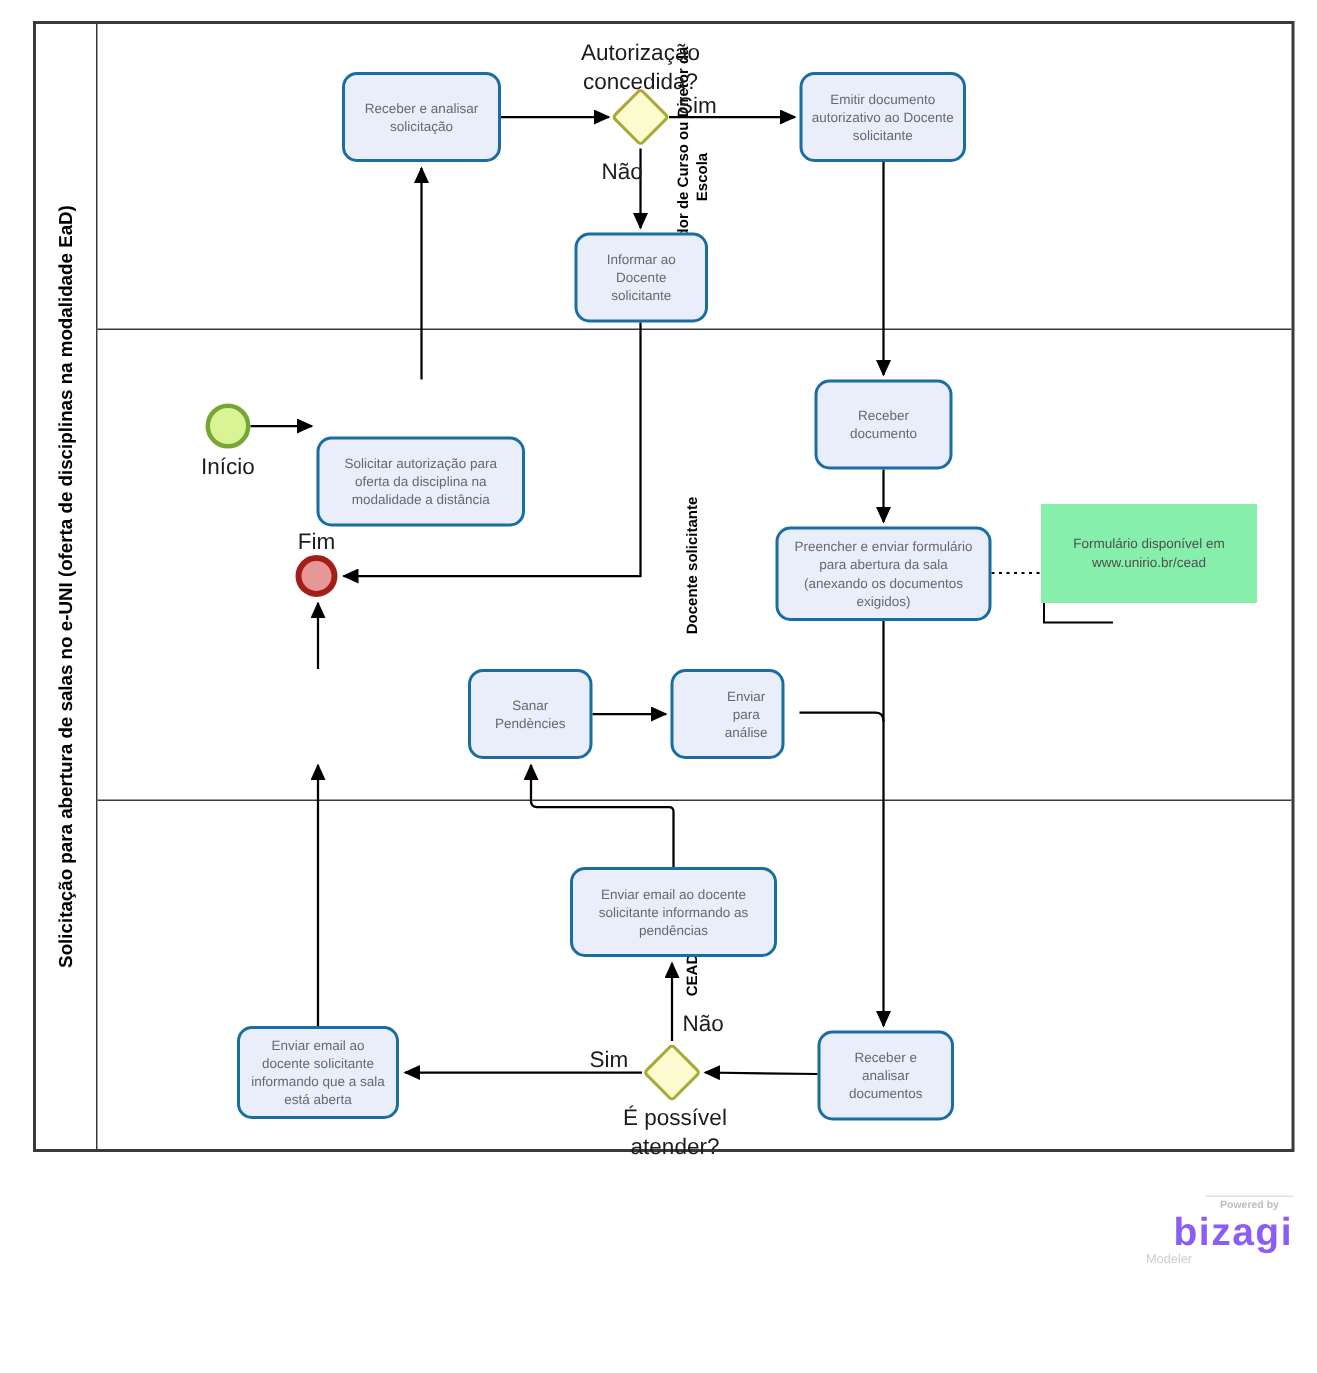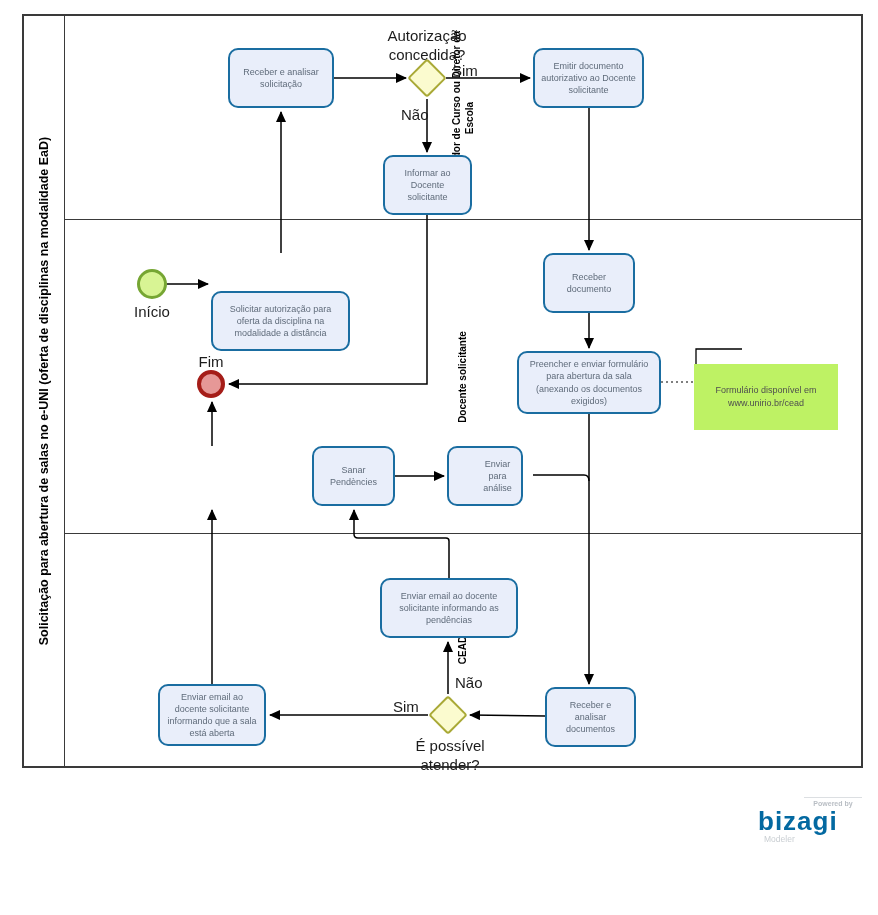--- a/index.html
+++ b/index.html
@@ -27,36 +27,36 @@
 
   
   .event { position:absolute; border-radius:50%; }
   .event-start { width:30px; height:30px; background:#d8f494; border:3px solid #76a633; }
   .event-end { width:28px; height:28px; background:#e69897; border:4px solid #a51d18; }
 
   
   .flabel { position:absolute; font-size:15px; color:#1c1c1c; text-align:center; line-height:1.25; }
 
   
-  .annotation { position:absolute; left:694px; top:364px; width:144px; height:66px; background:#bef264;
+  .annotation { position:absolute; left:694px; top:336px; width:144px; height:66px; background:#86efac;
                 display:flex; align-items:center; justify-content:center; text-align:center;
                 font-size:9px; color:#4f4f4f; line-height:1.4; padding:4px 10px; }
 
   
   #edges { position:absolute; left:0; top:0; width:878px; height:915px; pointer-events:none; }
   .flow { stroke:#000; stroke-width:1.5; fill:none; }
   .dotted { stroke:#000; stroke-width:1.2; fill:none; stroke-dasharray:2,3; }
   .bracket { stroke:#000; stroke-width:1.3; fill:none; }
 
   
   .brand { position:absolute; left:758px; top:797px; width:104px; }
   .brand-powered { display:block; margin-left:auto; width:58px; text-align:center; font-size:7px;
                    font-weight:bold; color:#b9bec4; border-top:1px solid #dcdfe2; padding-top:2px; }
-  .brand-logo { display:block; font-size:26px; font-weight:bold; letter-spacing:1px;
-                color:#0369a1; line-height:1.0; margin-top:1px; }
+  .brand-logo { display:block; text-align:right; font-size:26px; font-weight:bold; letter-spacing:1px;
+                color:#8b5cf6; line-height:1.0; margin-top:1px; }
   .brand-sub { display:block; font-size:8.5px; color:#c9ced2; margin-top:0px; padding-left:6px; }
 </style>
 </head>
 <body>
 
 <div id="canvas">
 
   <div class="pool">
     <div class="pool-title-strip">
       <div class="vtext pool-title">Solicitação para abertura de salas no e-UNI (oferta de disciplinas na modalidade EaD)</div>

